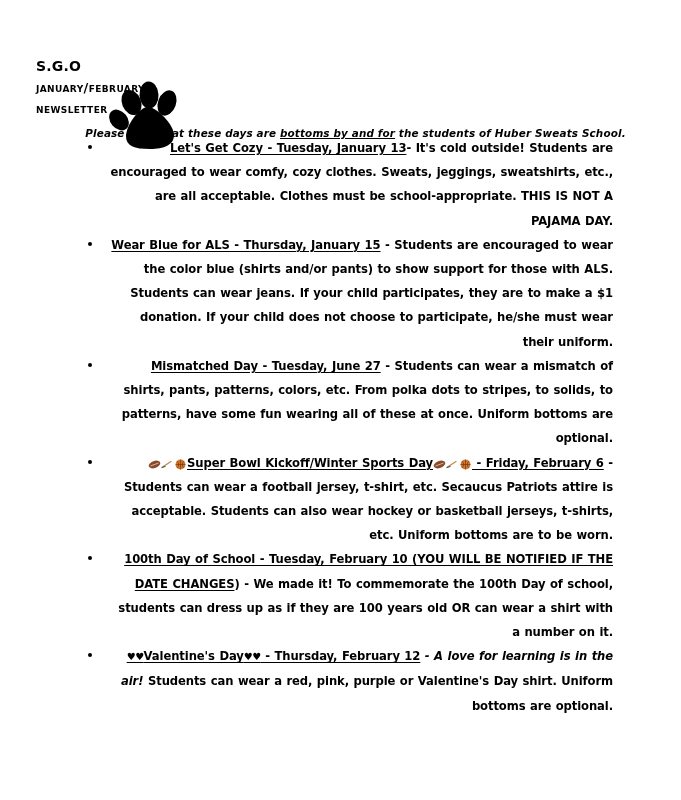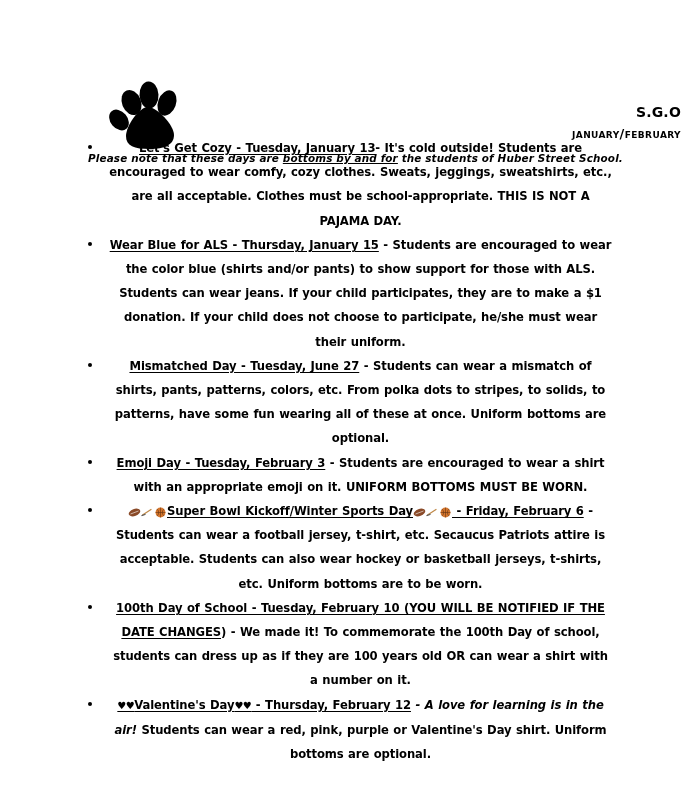--- a/index.html
+++ b/index.html
@@ -30,22 +30,22 @@
     box-sizing: border-box;
   }
   .paw {
     position: absolute;
     left: 104px;
     top: 76px;
     width: 84px;
     height: 78px;
   }
   .titles {
-    text-align: right;
-    margin-top: 46px;
+    text-align: left;
+    padding-left: 36px;
   }
   .title-line {
     font-family: "DejaVu Sans", sans-serif;
     font-weight: bold;
     font-size: 13px;
     letter-spacing: 0.4px;
     line-height: 21px;
     font-variant: small-caps;
     text-transform: lowercase;
   }
@@ -81,21 +81,21 @@
   .item {
     position: relative;
     padding-left: 108px;
     padding-right: 68px;
     margin-bottom: 0px;
     font-family: "DejaVu Sans", sans-serif;
     font-weight: bold;
     font-size: 11.6px;
     line-height: 24.2px;
     letter-spacing: -0.1px;
-    text-align: center;
+    text-align: right;
     word-spacing: 0.6px;
   }
   .bullet {
     position: absolute;
     left: 88px;
     top: 9px;
     width: 4px;
     height: 4px;
     border-radius: 50%;
     background: #000;
@@ -130,45 +130,43 @@
         <ellipse cx="45" cy="19" rx="9.5" ry="13.5" transform="rotate(-3 45 19)" fill="#000"></ellipse>
         <ellipse cx="63" cy="27" rx="9" ry="13" transform="rotate(20 63 27)" fill="#000"></ellipse>
         <ellipse cx="15" cy="44" rx="8.5" ry="11.5" transform="rotate(-40 15 44)" fill="#000"></ellipse>
         <path d="M44 31 C53 31 70 49 70 59 C70 69 60 73 46 73 C30 73 22 70 22 60 C22 50 35 31 44 31 Z" fill="#000"></path>
       </svg>
     </span>
 
     <div class="titles">
       <div class="title-line first">S.G.O</div>
       <div class="title-line">January/February</div>
+      <div class="title-line">Newsletter</div>
     </div>
 
     <div class="subtitle-wrap">
-      <div class="subtitle"><span>Please note that these days are </span><u>bottoms by and for</u><span> the students of Huber Street School.</span></div>
+      <div class="subtitle"><span>Please note that these days are </span><u>bottoms by and for</u><span> the students of Huber Sweats School.</span></div>
     </div>
   </div>
 
   <ul class="list">
 
     <li class="item">
       <span class="bullet"></span><span class="lead">Let's Get Cozy - Tuesday, January 13</span><span>- It's cold outside!  Students are encouraged to wear comfy, cozy clothes.  Sweats, jeggings, sweatshirts, etc., are all acceptable.  Clothes must be school-appropriate.  THIS IS NOT A PAJAMA DAY.</span>
     </li>
 
     <li class="item">
       <span class="bullet"></span><span class="lead">Wear Blue for ALS - Thursday, January 15</span><span> - Students are encouraged to wear the color blue (shirts and/or pants) to show support for those with ALS.  Students can wear jeans.  If your child participates, they are to make a $1 donation.  If your child does not choose to participate, he/she must wear their uniform.</span>
     </li>
 
     <li class="item">
       <span class="bullet"></span><span class="lead">Mismatched Day - Tuesday, June 27</span><span> - Students can wear a mismatch of shirts, pants, patterns, colors, etc.  From polka dots to stripes, to solids, to patterns, have some fun wearing all of these at once.  Uniform bottoms are optional.</span>
     </li>
 
 
-    <li class="item">
-      <span class="bullet"></span><span class="lead">Emoji Day - Tuesday, February 3</span><span> - Students are encouraged to wear a shirt with an appropriate emoji on it.  UNIFORM BOTTOMS MUST BE WORN.</span>
-    </li>
 
     <li class="item">
       <span class="bullet"></span><span class="lead"><span class="emoji"><svg class="icon-sport" viewBox="0 0 26 18">
               <ellipse cx="13" cy="9" rx="12" ry="7" transform="rotate(-20 13 9)" fill="#8a4a28"></ellipse>
               <path d="M5 12 L21 6" stroke="#fff" stroke-width="1.2"></path>
             </svg></span><span class="emoji"><svg class="icon-hockey" viewBox="0 0 26 18">
               <path d="M3 14 L20 3" stroke="#c08a4a" stroke-width="2.6" stroke-linecap="round"></path>
               <path d="M2 15 L8 13" stroke="#555" stroke-width="2.6" stroke-linecap="round"></path>
             </svg></span><span class="emoji"><svg class="icon-sport" viewBox="0 0 20 20">
               <circle cx="10" cy="10" r="9" fill="#d4752c"></circle>

